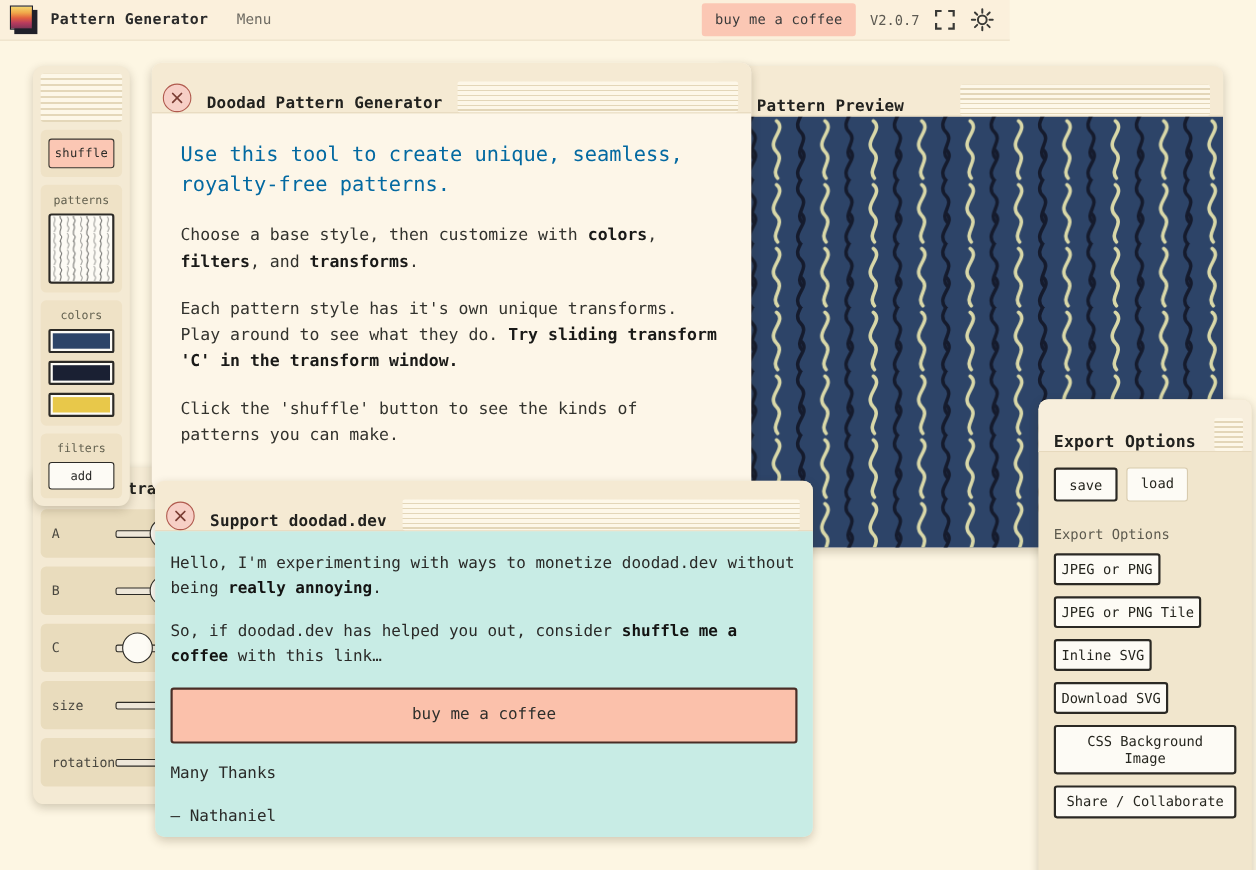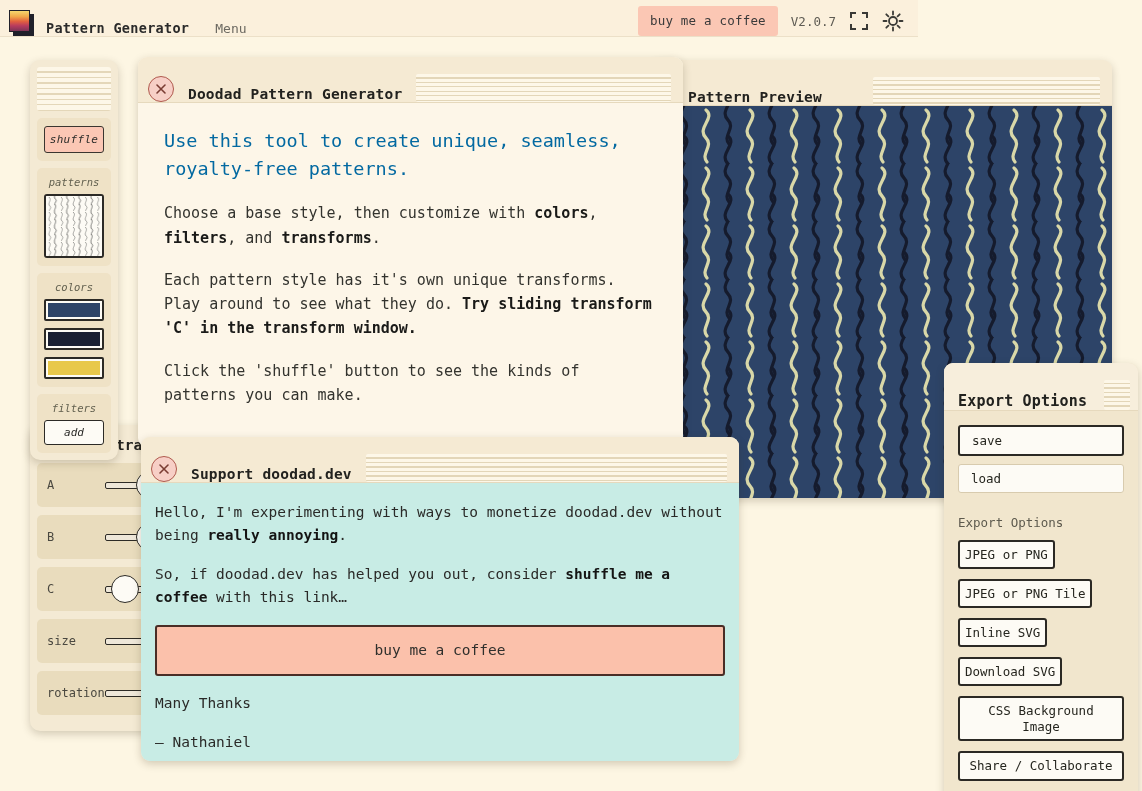--- a/index.html
+++ b/index.html
@@ -8,21 +8,21 @@
     overflow: hidden;
     background: #fdf6e3;
     font-family: "DejaVu Sans Mono", "Liberation Mono", monospace;
   }
   body { position: relative; }
 
   
   #topbar {
     position: absolute; left: 0; top: 0; width: 918px; height: 37px;
     background: #fbf0dc;
-    display: flex; align-items: flex-end;
+    display: flex; align-items: center;
     border-bottom: 1px solid #ece0c8;
     z-index: 60;
   }
   #logo {
     width: 25px; height: 26px; margin-left: 9px; position: relative;
   }
   #logo .sq {
     position: absolute; left: 0; top: 0; width: 21px; height: 22px;
     border: 1.5px solid #20202a;
     background: linear-gradient(180deg,#f5d76e 0%, #f0a84a 28%, #e2603f 52%, #b83b5e 74%, #7d3456 100%);
@@ -87,21 +87,20 @@
       #fdf7e8 0px, #fdf7e8 3px,
       #e3d6b8 3px, #e3d6b8 4.5px);
     border-radius: 2px;
   }
 
   
   #sidebar {
     left: 30px; top: 60px; width: 88px;
     background: #f4ead4; border-radius: 10px;
     z-index: 10;
-    font-style: italic;
   }
   #sidebar .sb-grip {
     height: 44px; margin: 7px 7px 4px;
     background: repeating-linear-gradient(180deg,
       #fdf7e8 0px, #fdf7e8 4px,
       #e4d7b9 4px, #e4d7b9 5.5px);
     border-radius: 3px;
   }
   .sb-group {
     margin: 7px; background: #efe2c6; border-radius: 5px;
@@ -203,21 +202,21 @@
   #exportpanel {
     left: 944px; top: 363px; width: 194px; height: 478px; z-index: 40;
     background: #f1e6cd;
   }
   #exportpanel .titlebar {
     background: #f7eedc; padding: 0 8px 0 14px; height: 48px;
     justify-content: space-between;
   }
   #exportpanel .wintitle { margin-left: 0; font-size: 15px; }
   #exportpanel .ep-body { padding: 14px 14px 10px; }
-  .row-sl { display: flex; gap: 8px; margin-bottom: 22px; flex-direction: column; }
+  .row-sl { display: flex; gap: 8px; margin-bottom: 22px; }
   .btn-sl {
     background: #fdfbf5; border-radius: 3px; font-size: 12.5px;
     color: #26261f; padding: 6px 12px; cursor: pointer;
   }
   .btn-sl.strong { border: 2px solid #2b2924; }
   .btn-sl.weak { border: 1px solid #d8cbae; background:#fdfbf5; }
   .ep-sub { font-size: 12.5px; color: #5d5a4e; margin-bottom: 10px; }
   .ep-btn {
     display: block; background: #fdfbf5; border: 2px solid #2b2924;
     border-radius: 3px; font-size: 12.5px; color: #26261f;

